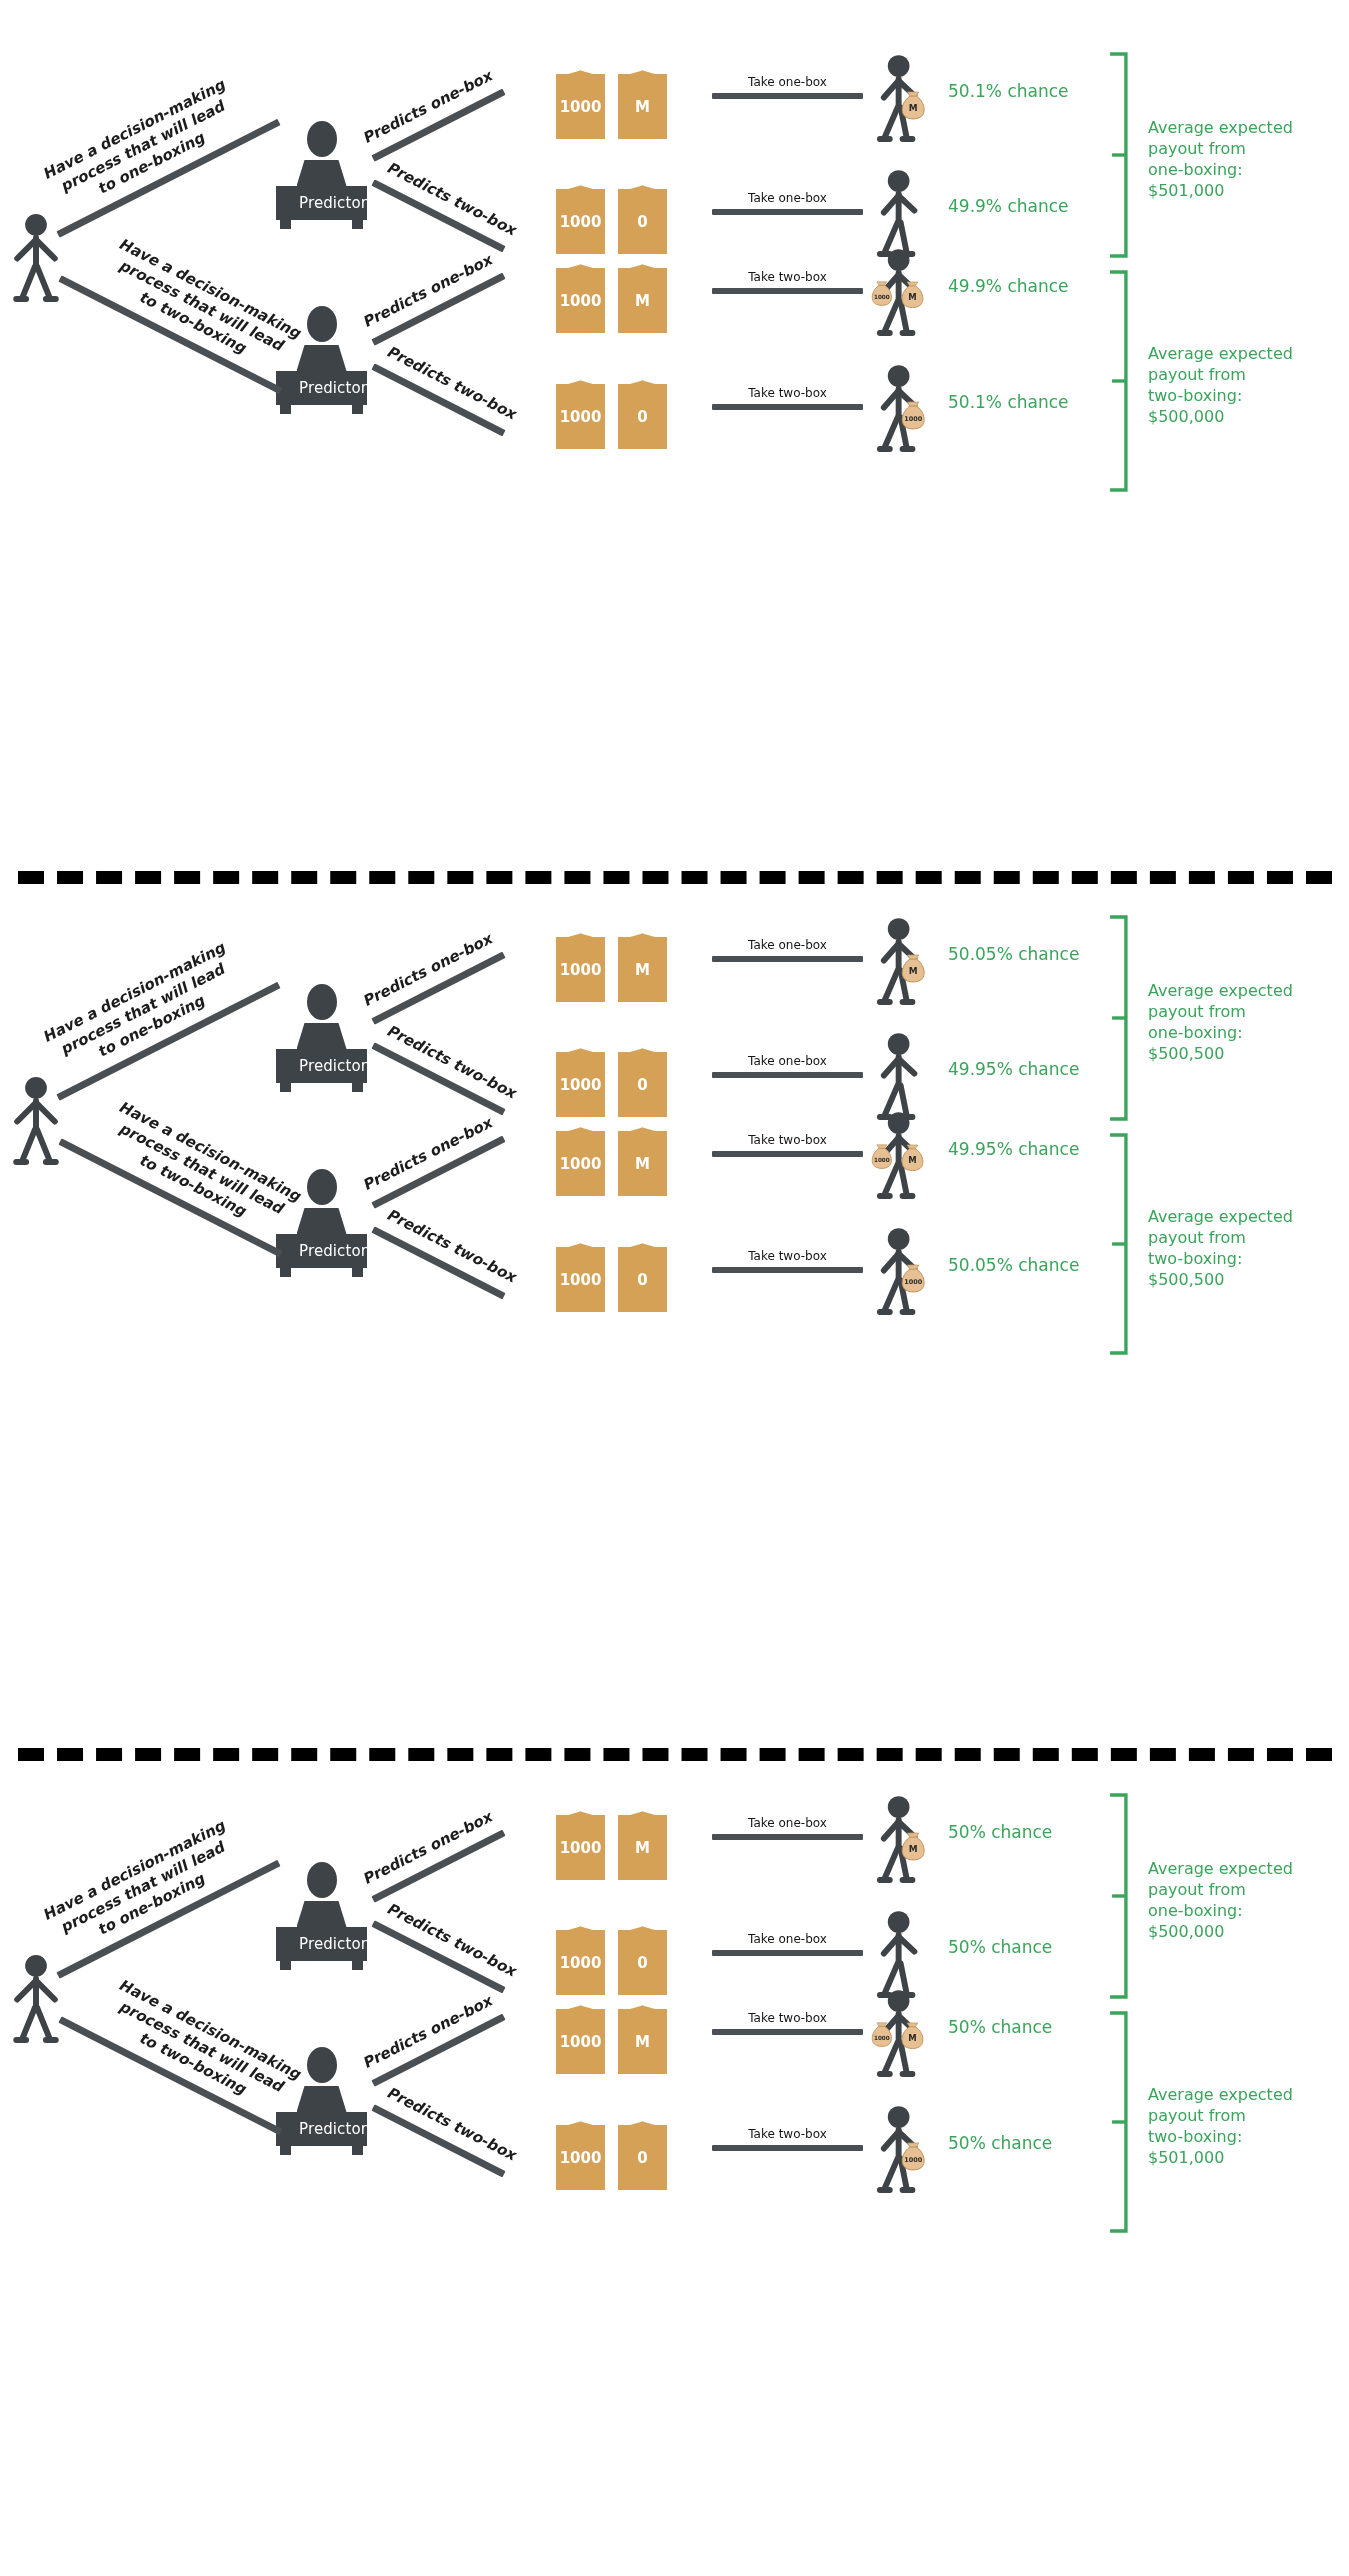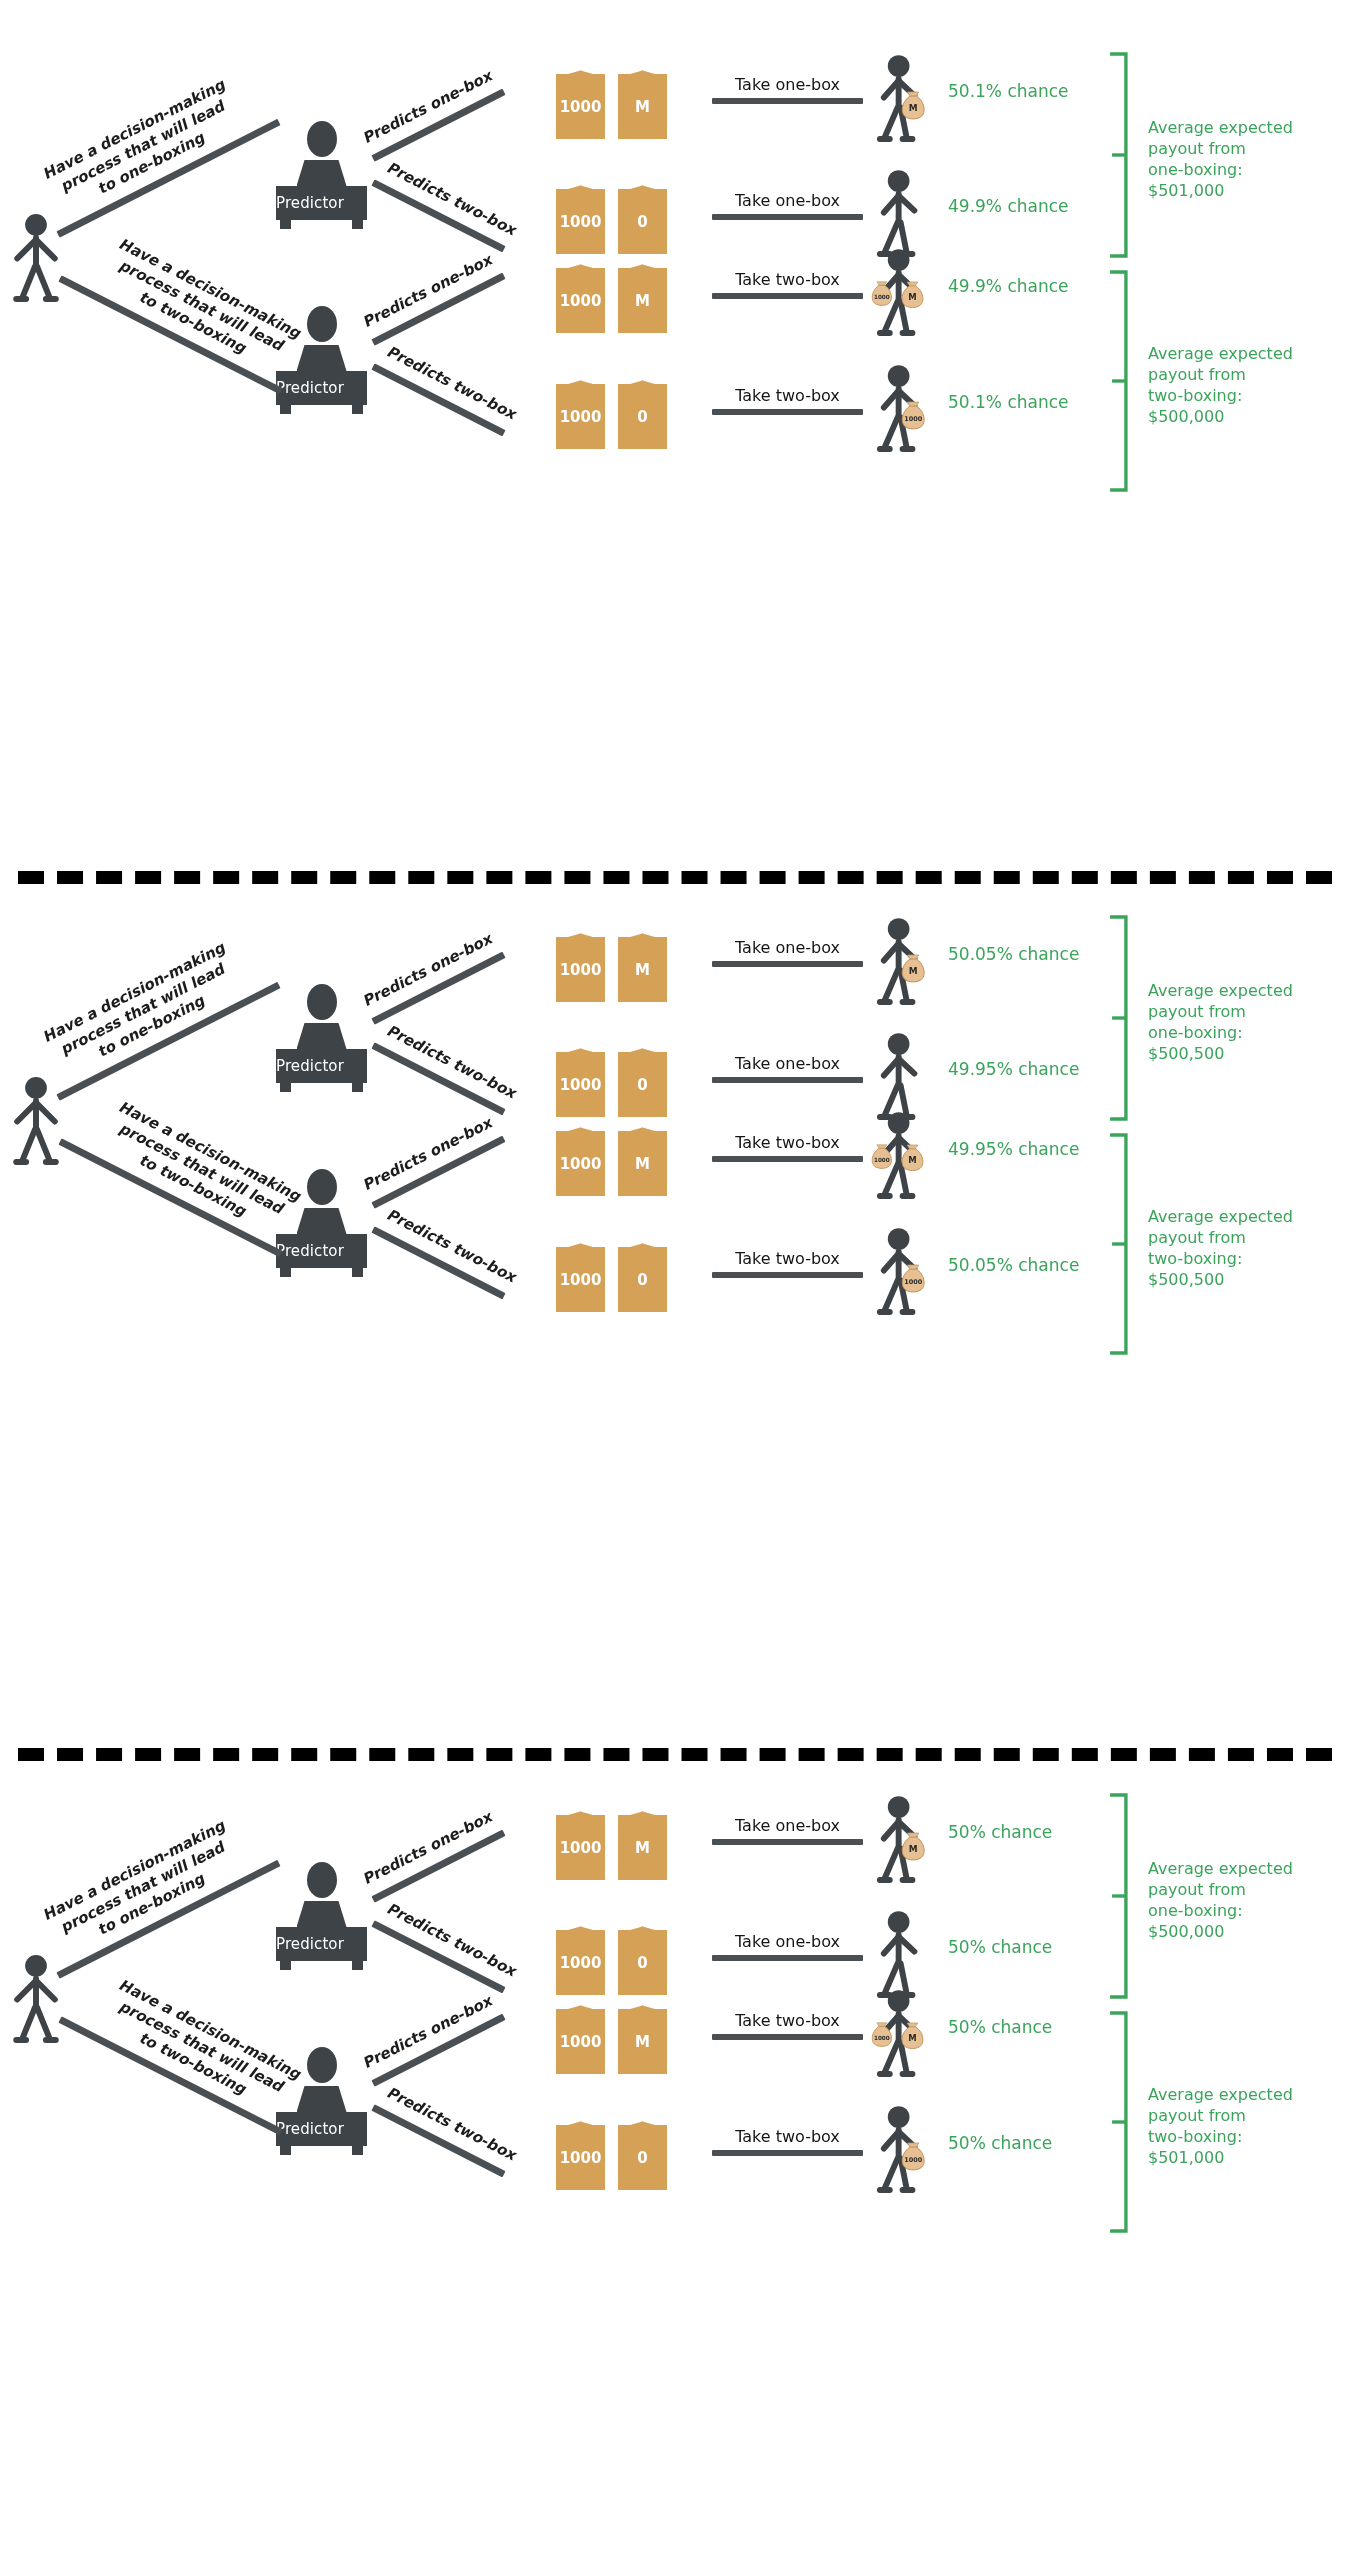--- a/index.html
+++ b/index.html
@@ -28,21 +28,21 @@
     width: 30px; height: 36px; border-radius: 50%;
     background: #3e4347; margin: 0 auto 3px auto;
   }
   .pred-torso {
     width: 50px; height: 26px; margin: 0 auto;
     background: #3e4347;
     clip-path: polygon(16% 0%, 84% 0%, 100% 100%, 0% 100%);
   }
   .pred-desk {
     width: 91px; height: 34px; background: #3e4347;
-    display: flex; align-items: center; justify-content: flex-start;
+    display: flex; align-items: center; justify-content: flex-end;
     position: relative;
   }
   .pred-desk-label {
     color: #fff; font-size: 15px; letter-spacing: 0.1px;
     font-family: "DejaVu Sans", "Liberation Sans", sans-serif;
   }
   .pred-leg-l, .pred-leg-r {
     position: absolute; bottom: -9px; width: 11px; height: 10px; background: #3e4347;
   }
   .pred-leg-l { left: 4px; }
@@ -80,21 +80,21 @@
   }
   .box-lid-l, .box-lid-r {
     position: absolute; top: 0; width: 27px; height: 4px;
     background: #d4a157; border-radius: 2px;
   }
   .box-lid-l { left: -1px; transform-origin: 100% 50%; transform: rotate(-16deg); top: 8px; }
   .box-lid-r { right: -1px; transform-origin: 0% 50%; transform: rotate(16deg); top: 8px; }
 
   
   .take { position: absolute; width: 151px; text-align: center; }
-  .take-label { font-size: 16px; color: #151515; margin-bottom: 4px; }
+  .take-label { font-size: 12px; color: #151515; margin-bottom: 4px; }
   .take-line { height: 6px; background: #4a4f54; width: 151px; border-radius: 1px; }
 
   
   .walker { position: absolute; width: 56px; height: 87px; }
 
   
   .chance {
     position: absolute; color: #3aa45b; font-size: 17px; white-space: nowrap;
   }
 

